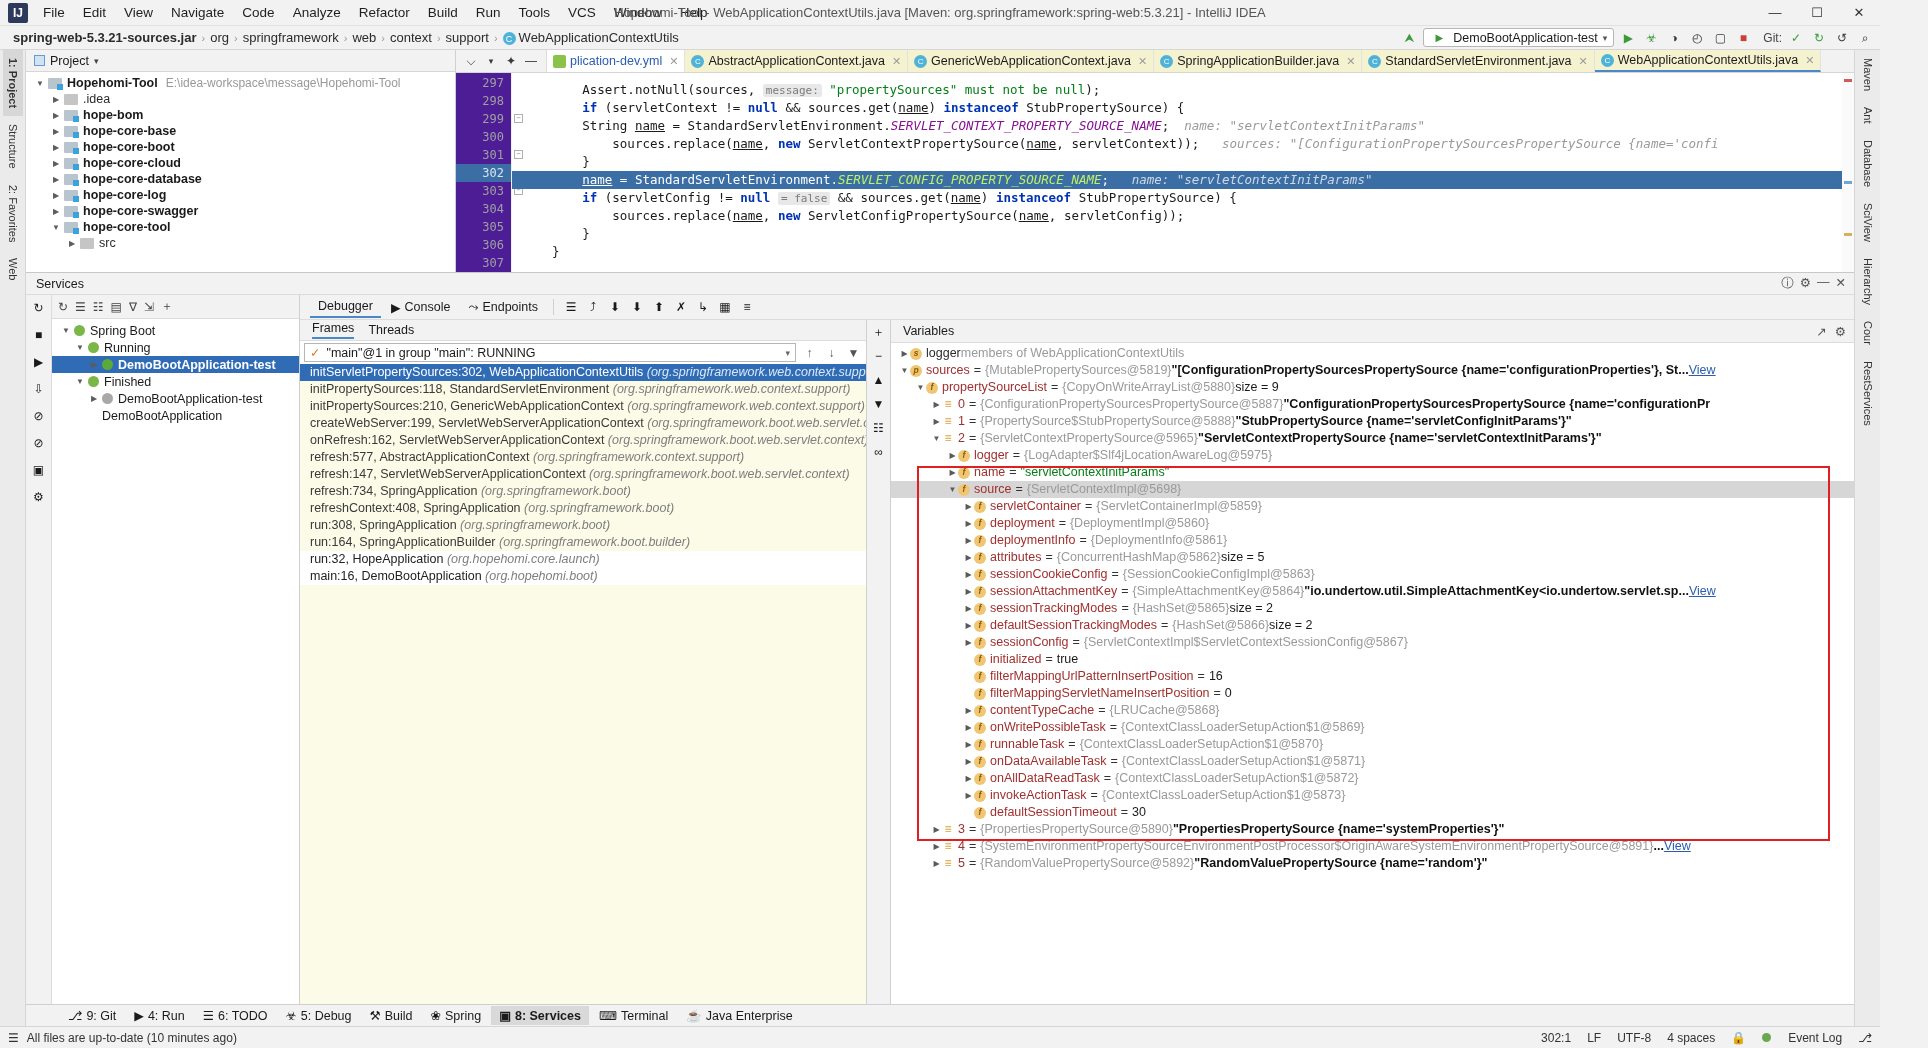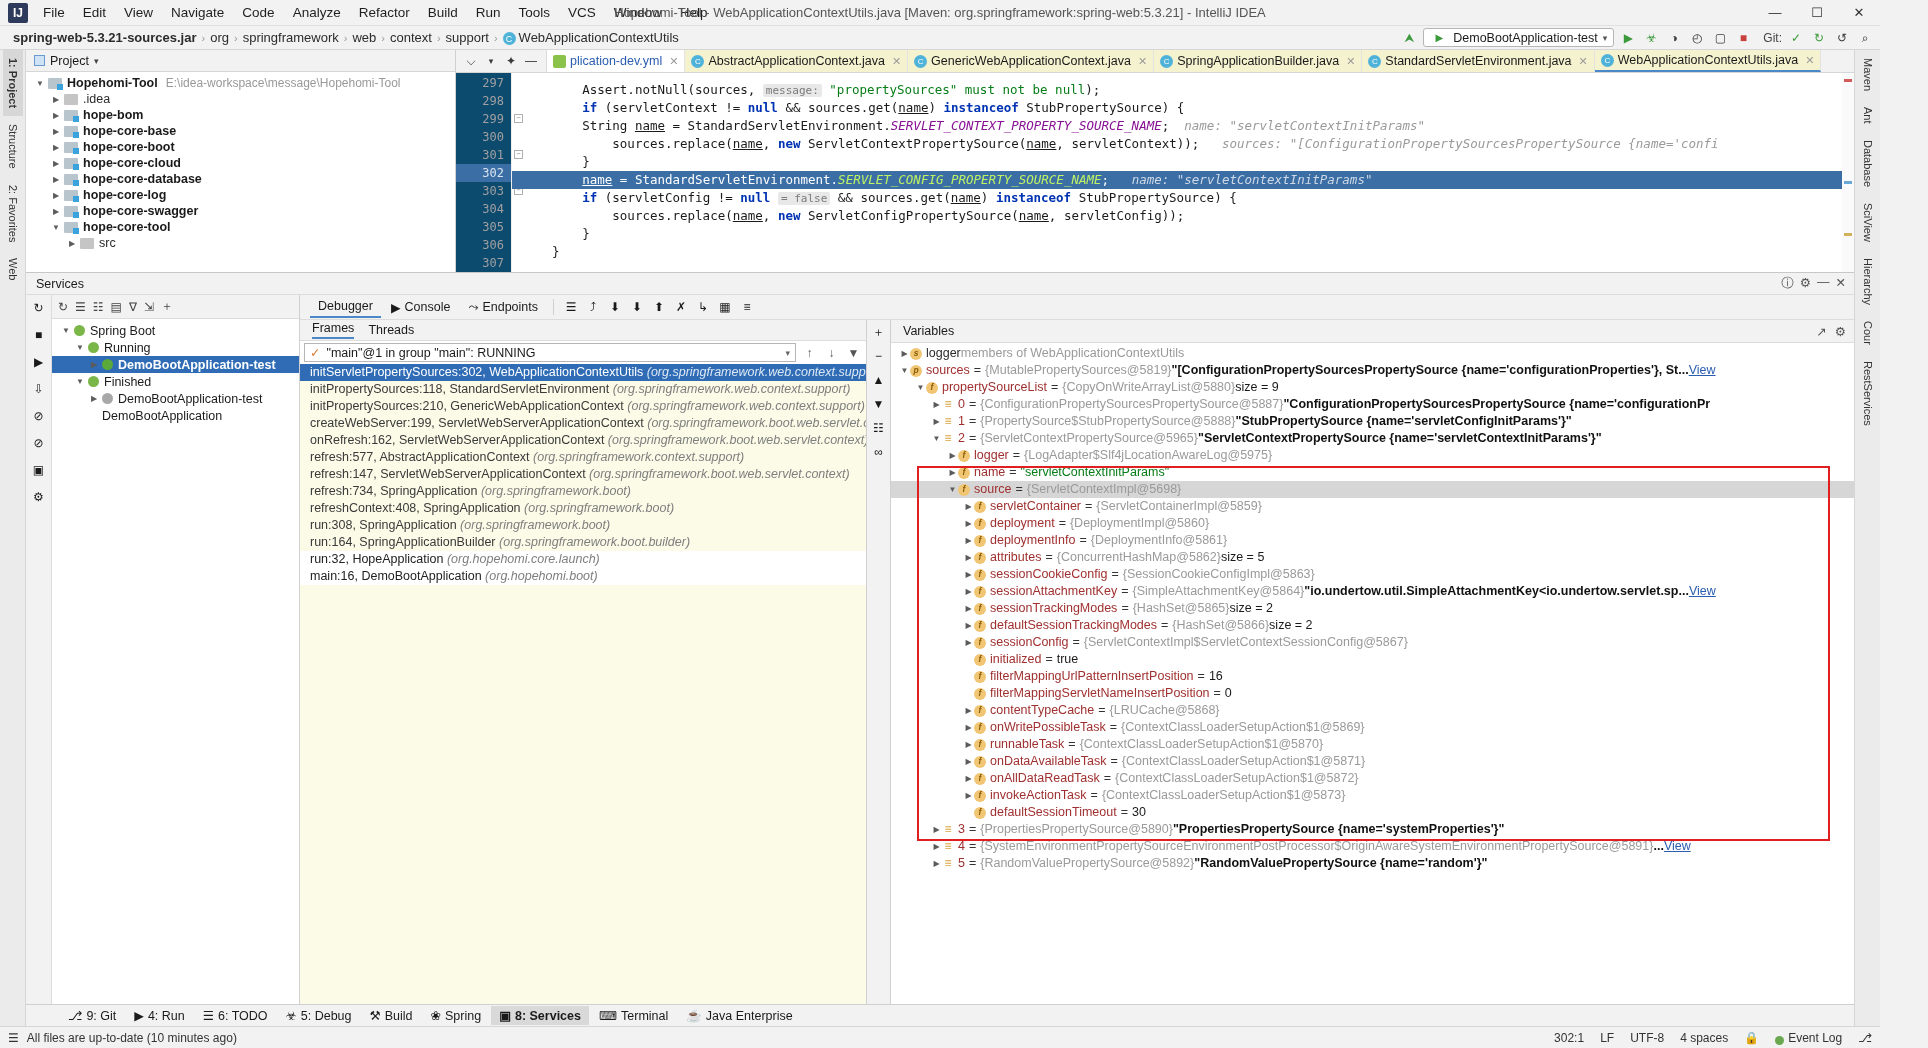--- a/index.html
+++ b/index.html
@@ -72,21 +72,21 @@
   .etab.yel{ background:#f5f2d0; }
   .etab.sel{ background:#f5f2d0; border-bottom:2px solid #4a88c7; }
   .etab .x{ color:#9b9b9b; font-size:11px; margin-left:3px; }
   .etab .ic{ width:13px;height:13px;border-radius:50%;background:#4fb3d9;color:#fff;font-size:8px;
      display:inline-flex;align-items:center;justify-content:center; }
   .etab .ic.yml{ background:#8bc34a; border-radius:2px; }
   .etab.blue{ color:#2a5db0; }
 
   .code{ flex:1; display:flex; position:relative; overflow:hidden; background:#fff;
      font-family:"DejaVu Sans Mono", monospace; font-size:12.5px; }
-  .gutter{ width:56px; background:#0c4a6e; border-right:1px solid #eee; text-align:right;
+  .gutter{ width:56px; background:#4c1d95; border-right:1px solid #eee; text-align:right;
      color:#a0a0a0; font-size:12px; padding-top:1px; flex:0 0 56px;}
   .gline{ height:18px; line-height:18px; padding-right:7px; position:relative; }
   .gline.hl{ background:#3a6ea5; color:#d8e4f2; }
   .fold{ position:absolute; right:-12px; top:4px; width:9px;height:9px; border:1px solid #b0b0b0;
      color:#888; font-size:7px; line-height:7px; text-align:center; background:#fff;}
   .cbody{ flex:1; padding-top:8px; overflow:hidden; position:relative; }
   .cline{ height:18px; line-height:18px; white-space:pre; padding-left:10px; }
   .cline.hl{ background:#3a6ea5; color:#fff; }
   .k{ color:#0033b3; font-weight:bold; }
   .s{ color:#067d17; }
@@ -171,21 +171,21 @@
   .redbox{ position:absolute; border:2px solid #e02020; pointer-events:none; }
 
   
   .toolbar-bottom{ height:22px; background:#f2f2f2; border-top:1px solid #d0d0d0; display:flex;
      align-items:center; gap:2px; padding-left:34px; font-size:12.5px; flex:0 0 22px;}
   .btab{ display:flex;align-items:center; gap:4px; padding:2px 8px; }
   .btab.sel{ background:#d9d9d9; font-weight:bold; }
   .statusbar{ height:22px; background:#f2f2f2; border-top:1px solid #d6d6d6; display:flex;
      align-items:center; padding:0 8px; font-size:12px; color:#333; flex:0 0 22px;}
   .statusbar .right{ margin-left:auto; display:flex; align-items:center; gap:16px; }
-  .sb-ico{ display:inline-flex; align-items:flex-end; gap:4px; }
+  .sb-ico{ display:inline-flex; align-items:center; gap:17px; }
   .eventdot{ width:9px;height:9px;border-radius:50%;background:#6aa84f; display:inline-block;}
 </style>
 </head>
 <body>
 
 <div class="app">
 
   <div class="titlebar">
     <div class="ij-logo">IJ</div>
     <div class="menu" id="menu-root">

